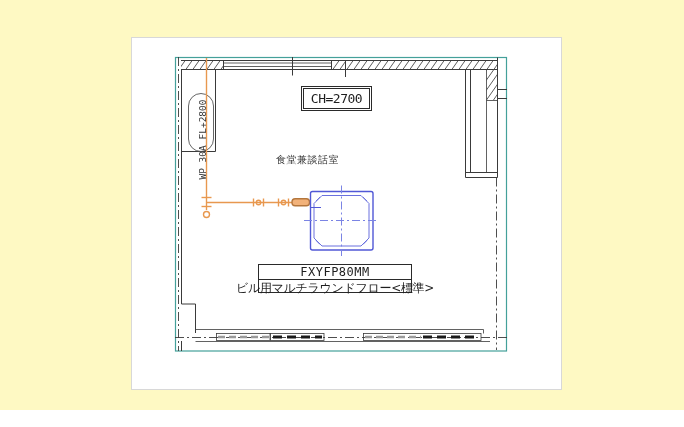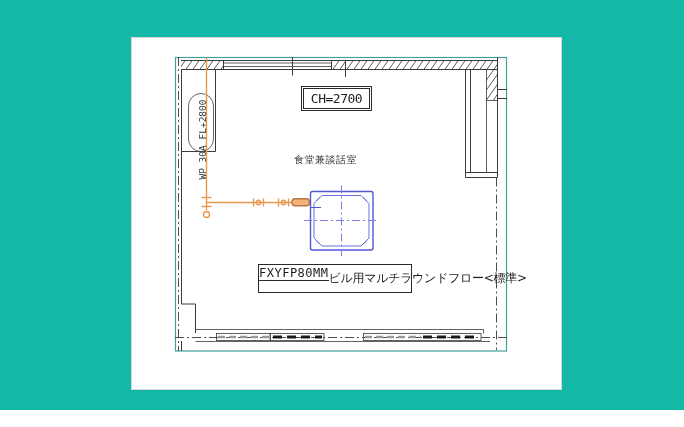--- a/index.html
+++ b/index.html
@@ -1,32 +1,32 @@
 <!DOCTYPE html>
 <html><head>
 <meta charset="utf-8">
 <style>
   html,body{margin:0;padding:0;background:#ffffff;}
-  #stage{position:relative;width:684px;height:410px;background:#14b8a6;overflow:hidden;
+  #stage{position:relative;width:684px;height:410px;background:#fef9c3;overflow:hidden;
          font-family:"DejaVu Sans",sans-serif;color:#2a2a2a;}
   .canvas-sheet{position:absolute;left:131px;top:37px;width:431px;height:353px;
                 background:#ffffff;border:1px solid #d8d8d8;box-sizing:border-box;}
   svg{position:absolute;left:0;top:0;}
   .lbl{position:absolute;white-space:nowrap;}
   .ch-box{left:301px;top:86px;width:69px;height:23px;border:1px solid #2a2a2a;
           display:flex;align-items:center;justify-content:center;}
   .ch-box .inner{position:absolute;inset:1px;border:1px solid #2a2a2a;}
   .ch-text{position:relative;font-family:"DejaVu Sans Mono",monospace;font-size:13px;
            letter-spacing:-0.5px;color:#1e1e1e;}
-  .room-label{left:294px;top:153px;width:64px;font-size:10px;letter-spacing:0.5px;color:#333;}
+  .room-label{left:276px;top:153px;width:64px;font-size:10px;letter-spacing:0.5px;color:#333;}
   .pipe-label{left:157px;top:134px;width:90px;height:11px;transform:rotate(-90deg);
               font-family:"DejaVu Sans Mono",monospace;font-size:9.5px;color:#333;
               text-align:center;letter-spacing:0;}
   .model-box{left:258px;top:264px;width:154px;height:29px;border:1px solid #2a2a2a;
-             box-sizing:border-box;display:flex;flex-direction:row;}
+             box-sizing:border-box;display:flex;flex-direction:column;}
   .model-row1{height:15px;border-bottom:1px solid #2a2a2a;display:flex;align-items:center;
               justify-content:center;font-family:"DejaVu Sans Mono",monospace;font-size:12px;
               letter-spacing:0.5px;color:#1e1e1e;}
   .model-row2{flex:1;display:flex;align-items:center;justify-content:center;
               font-size:12px;color:#1e1e1e;letter-spacing:-0.3px;}
 </style>
 </head>
 <body>
 
 <div id="stage">

